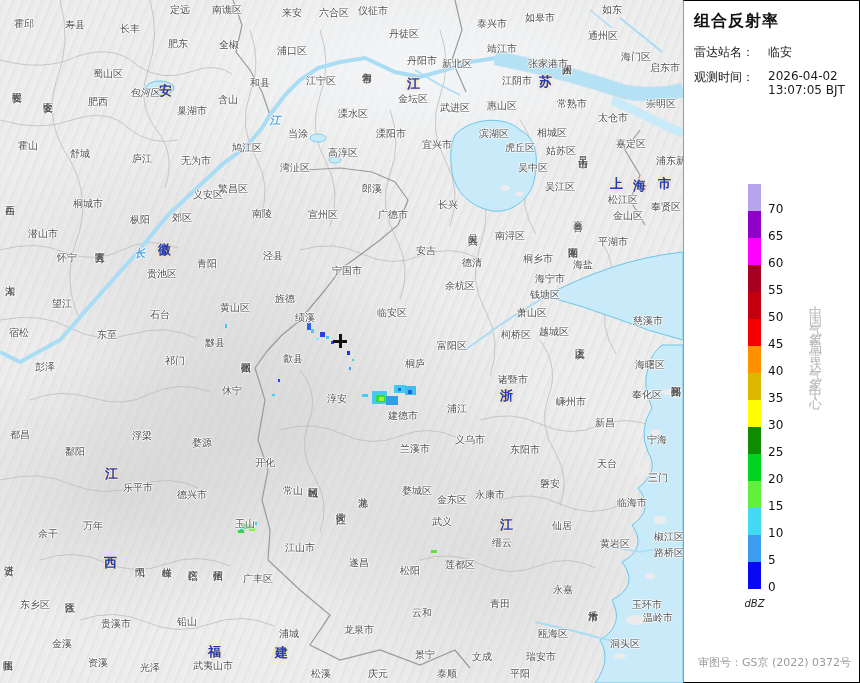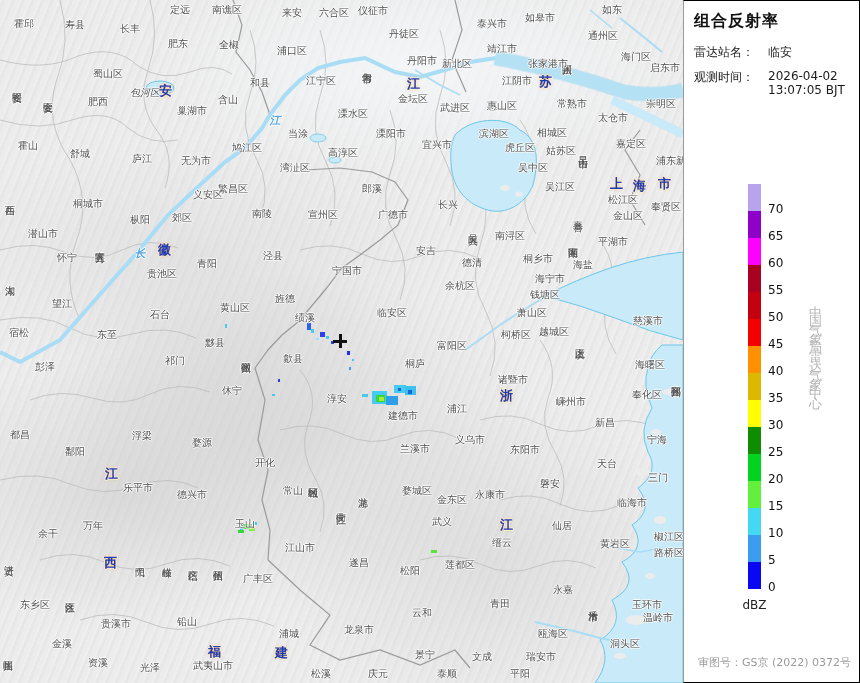--- a/index.html
+++ b/index.html
@@ -27,21 +27,21 @@
   
   #panel{position:absolute;left:683px;top:0;width:177px;height:683px;background:#fff;box-sizing:border-box;
     border:1px solid #000;border-left:1px solid #9a9a9a;}
   #panel h1{font-size:16px;font-weight:bold;color:#111;margin:10px 0 12px 10px;letter-spacing:1px;}
   .inforow{display:flex;margin:0 0 8px 10px;font-size:12px;color:#1a1a1a;}
   .inforow .ilabel{width:74px;flex:0 0 auto;}
   .inforow .ivalue{white-space:pre-line;}
   #legend-bar{position:absolute;left:64px;top:183px;width:13px;}
   .sw{width:13px;height:27px;}
   .tick{position:absolute;font-size:12px;color:#111;}
-  #legend-unit{position:absolute;left:48px;top:597px;width:45px;text-align:center;font-size:12px;color:#222;}
+  #legend-unit{position:absolute;left:48px;top:597px;width:45px;text-align:center;font-size:10px;color:#222;font-style:italic;}
   #credit{position:absolute;left:122px;top:294px;writing-mode:vertical-rl;text-orientation:upright;
     font-size:13px;letter-spacing:9px;color:#b5b5b5;}
   #approval{position:absolute;right:8px;bottom:12px;font-size:11px;color:#9a9a9a;white-space:nowrap;}
 </style>
 </head>
 <body>
 
 <div id="app">
 
   <div id="map">

